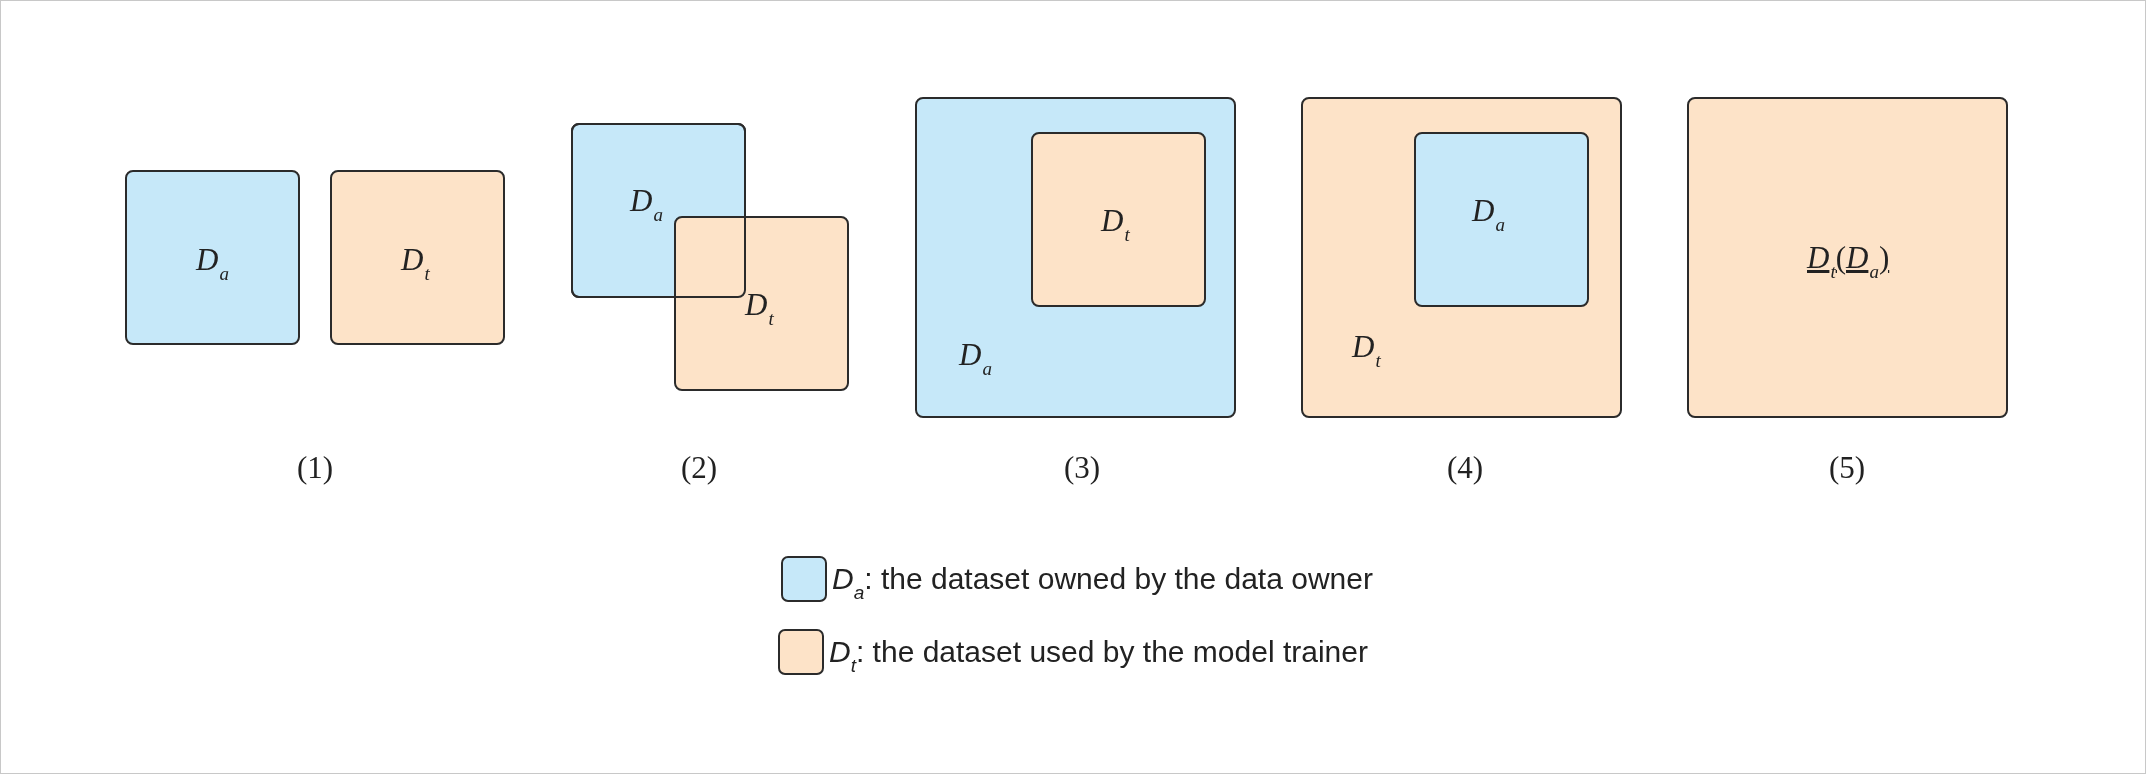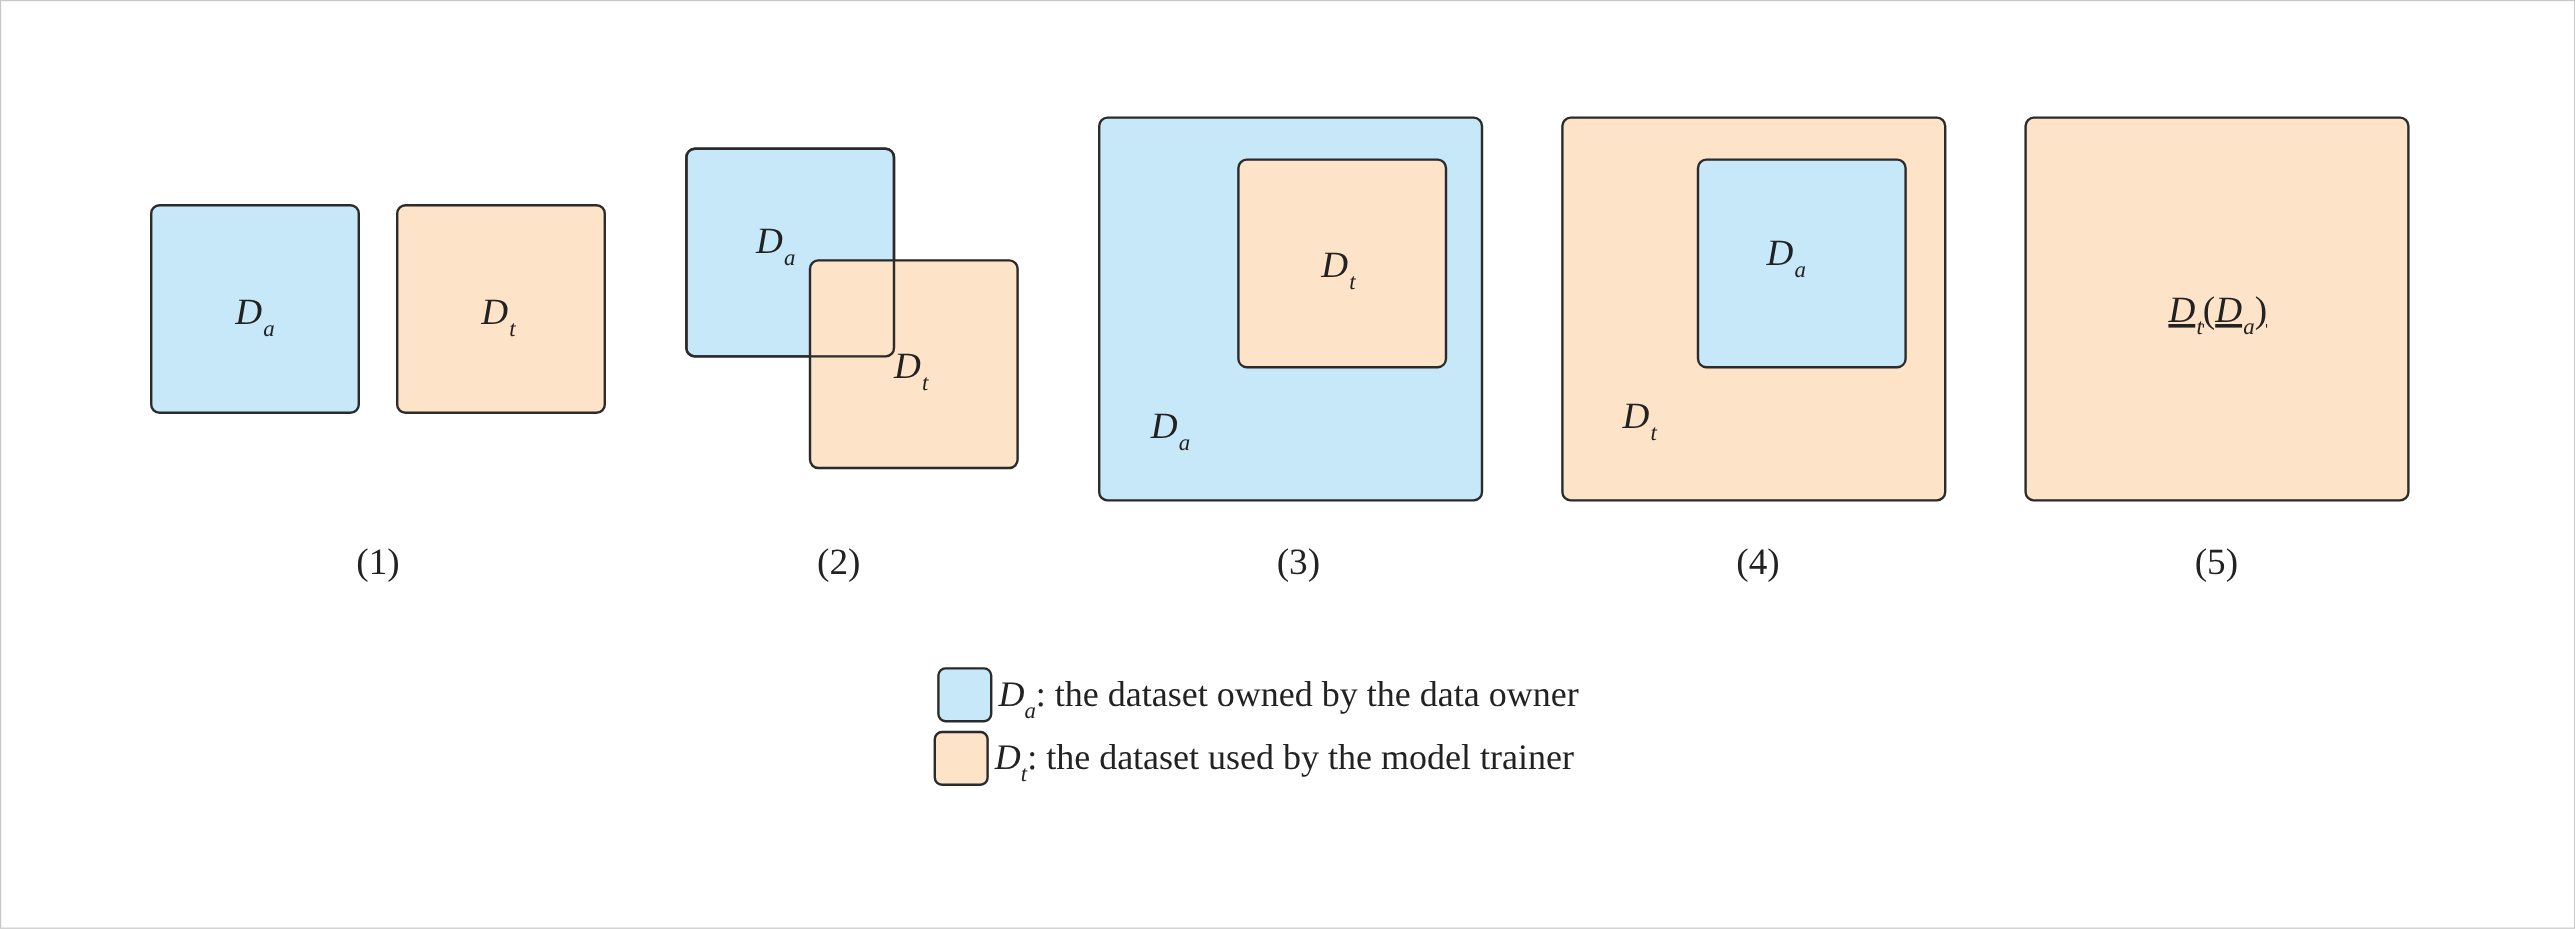--- a/index.html
+++ b/index.html
@@ -23,21 +23,21 @@
   .caption {
     position: absolute; font-family: "Liberation Serif", "DejaVu Serif", serif;
     font-size: 31px; color: #222; transform: translateX(-50%); white-space: nowrap;
   }
   .legend-row { position: absolute; display: flex; align-items: center; white-space: nowrap; }
   .legend-swatch {
     width: 46px; height: 46px; box-sizing: border-box;
     border: 2px solid #2b2b2b; border-radius: 7px; margin-right: 5px;
   }
   .legend-text {
-    font-family: Liberation Serif, serif; font-size: 30px; color: #222;
+    font-family: Liberation Sans, sans-serif; font-size: 30px; color: #222;
   }
   .legend-text .it { font-style: italic; }
   .legend-text .sub { font-style: italic; font-size: 19px; position: relative; top: 10px; }
 </style>
 </head>
 <body>
 
 <div class="frame">
 
   <div>
@@ -77,19 +77,19 @@
     <div class="box peach" style="left:1686px;top:96px;width:321px;height:321px;"></div>
     <div class="math" style="left:1806px;top:241px;text-decoration:underline;"><span>D</span><span class="sub">t</span><span class="paren">(</span><span>D</span><span class="sub">a</span><span class="paren">)</span></div>
     <div class="caption" style="left:1846px;top:449px;">(5)</div>
   </div>
 
   <div>
     <div class="legend-row" style="left:780px;top:555px;">
       <div class="legend-swatch blue"></div>
       <div class="legend-text"><span class="it">D</span><span class="sub">a</span><span>: the dataset owned by the data owner</span></div>
     </div>
-    <div class="legend-row" style="left:777px;top:608px;">
+    <div class="legend-row" style="left:777px;top:628px;">
       <div class="legend-swatch peach"></div>
       <div class="legend-text"><span class="it">D</span><span class="sub">t</span><span>: the dataset used by the model trainer</span></div>
     </div>
   </div>
 
 </div>
 
 </body></html>

